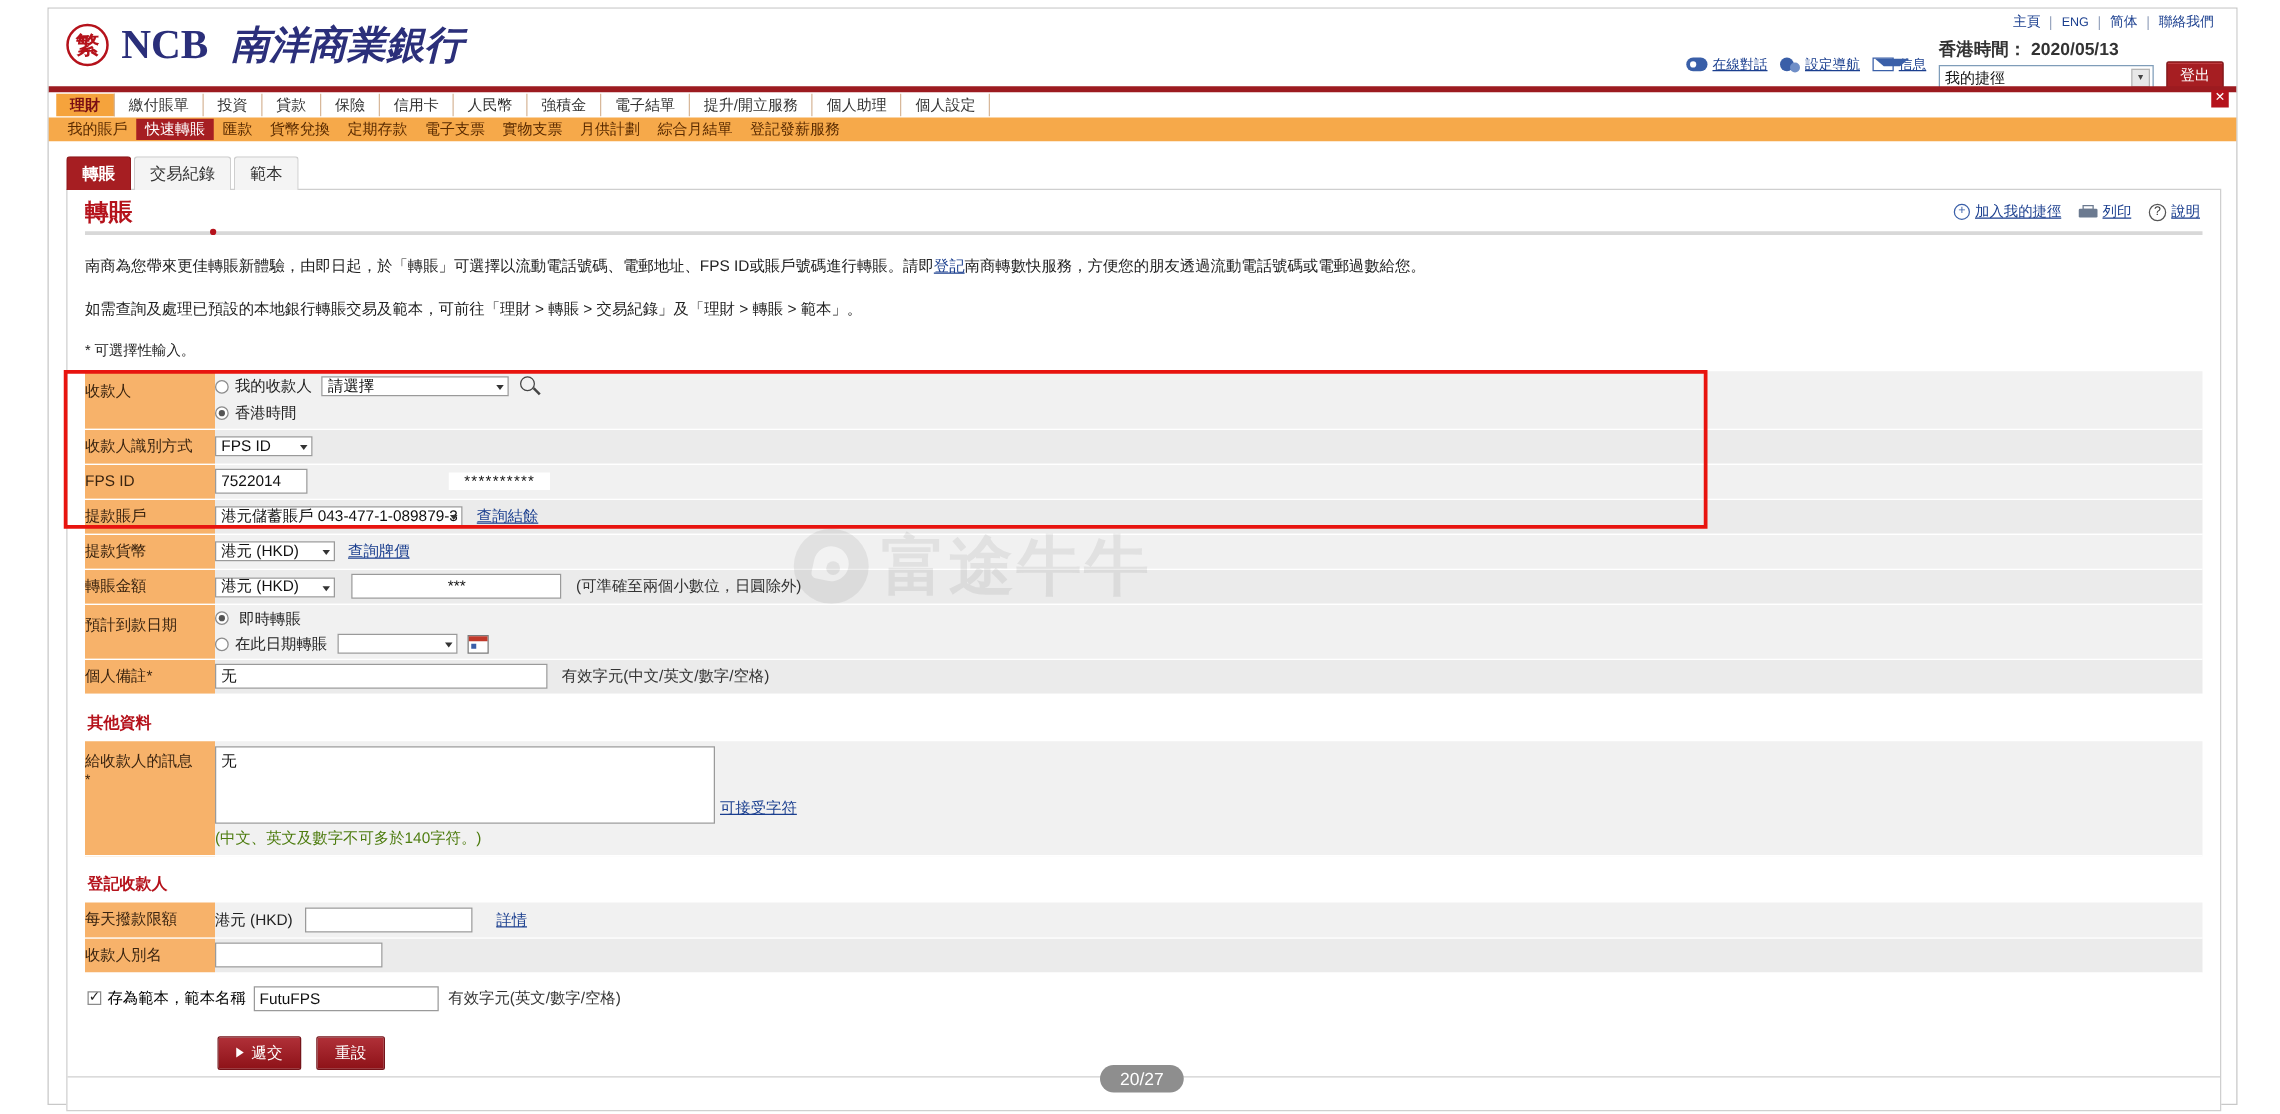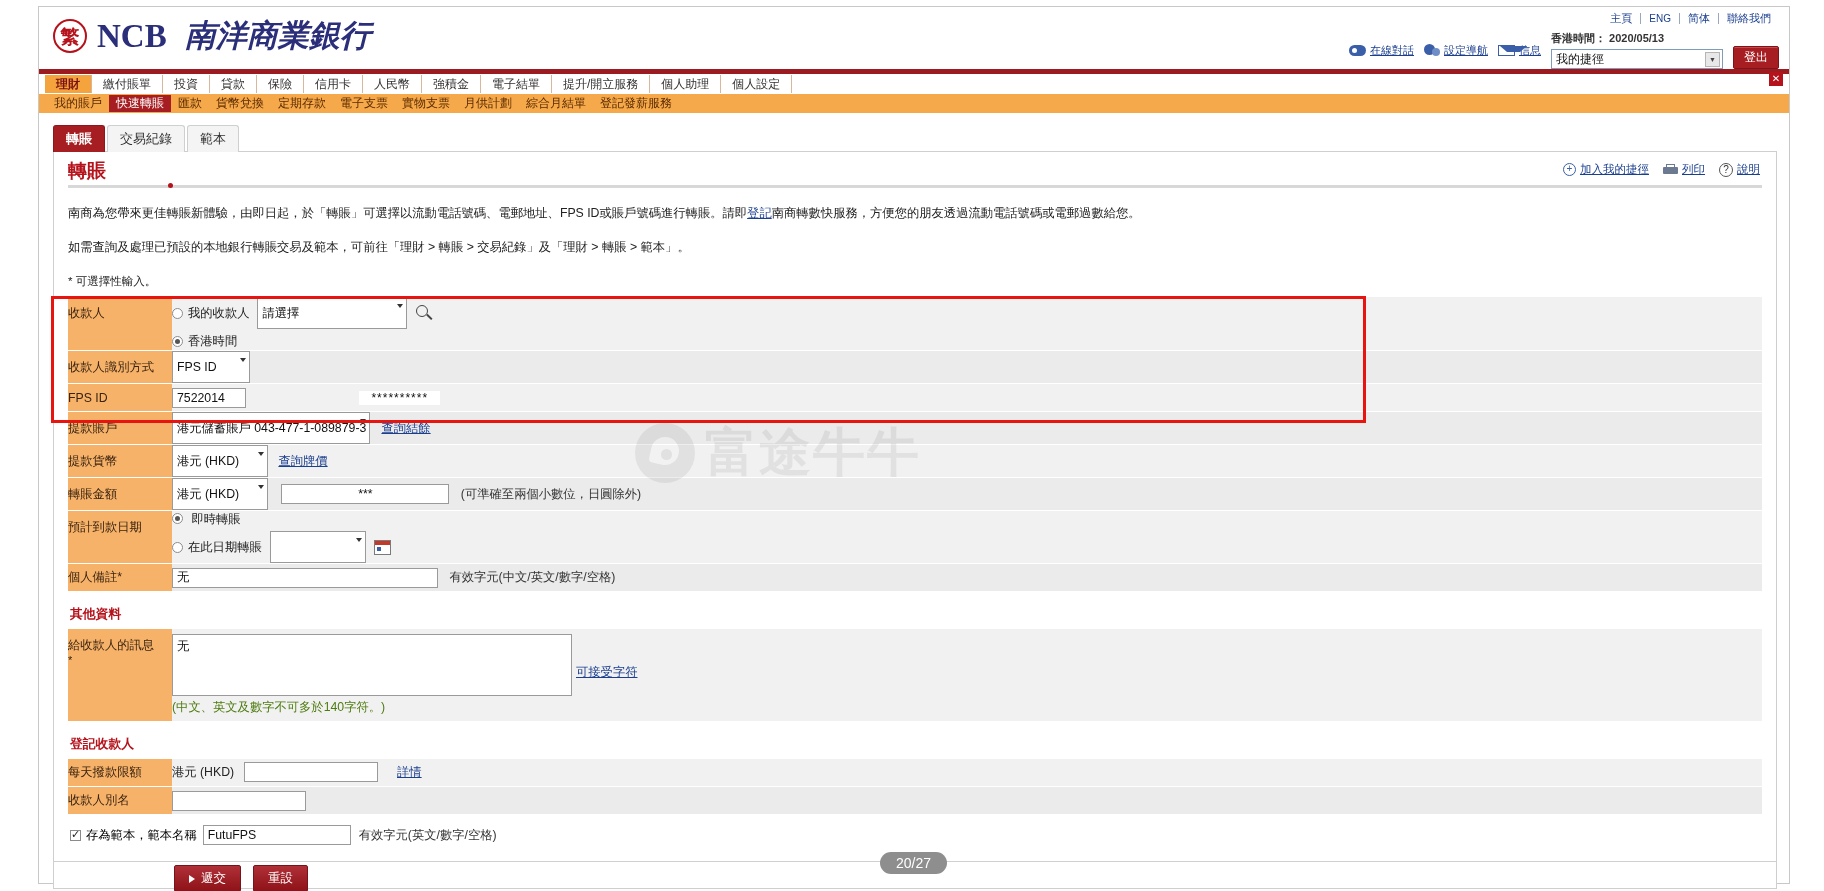--- a/index.html
+++ b/index.html
@@ -45,21 +45,21 @@
   .ico { display:inline-block; }
   .ico-chat { width:17px; height:11px; background:#3a5fa8; border-radius:6px; position:relative; }
   .ico-chat:after { content:""; position:absolute; left:3px; top:3px; width:5px; height:5px; background:#fff; border-radius:50%; }
   .ico-gear { width:16px; height:12px; position:relative; }
   .ico-gear .g1 { position:absolute; left:0; top:0; width:11px; height:11px; border-radius:50%; background:#3a5fa8; }
   .ico-gear .g2 { position:absolute; left:8px; top:4px; width:8px; height:8px; border-radius:50%; background:#6f8ec7; }
   .ico-mail { width:17px; height:11px; border:1px solid #3a5fa8; background:#fff; position:relative; }
   .ico-mail:after { content:""; position:absolute; left:1px; top:0px; width:13px; height:7px; border-left:7px solid transparent; border-right:7px solid transparent; border-top:6px solid #3a5fa8; }
 
   .time-block { text-align:left; }
-  .hk-time { font-size:11px; color:#333; font-weight:bold; white-space:nowrap; }
+  .hk-time { font-size:14px; color:#333; font-weight:bold; white-space:nowrap; }
   .shortcut-row { margin-top:3px; display:flex; align-items:center; gap:6px; }
   .shortcut-sel {
     width:172px; height:20px; border:1px solid #7f9db9; background:#fff;
     font-size:12px; color:#111; padding:1px 18px 1px 4px; position:relative;
     display:flex; align-items:center;
   }
   .shortcut-sel .arrow {
     position:absolute; right:2px; top:2px; width:15px; height:15px;
     background:#e8e8e8; border:1px solid #b5b5b5; display:flex; align-items:center; justify-content:center;
     font-size:7px; color:#444;
@@ -144,21 +144,21 @@
     border-bottom:1px solid #ffffff; height:28px;
   }
   .row-alt .val { background:#ebebeb; }
 
   input[type=text] {
     border:1px solid #9a9a9a; background:#fff; font-size:12.3px; padding:2px 4px;
     font-family:"Liberation Sans", sans-serif; color:#111; height:20px;
   }
   .sel {
     display:inline-flex; align-items:center; border:1px solid #9a9a9a; background:#fff;
-    font-size:12.3px; height:32px; padding:0 17px 0 4px; position:relative; color:#111; white-space:nowrap;
+    font-size:12.3px; height:16px; padding:0 17px 0 4px; position:relative; color:#111; white-space:nowrap;
   }
   .sel .ar { position:absolute; right:3px; top:6px; width:0; height:0;
     border-left:3.5px solid transparent; border-right:3.5px solid transparent; border-top:4px solid #333; }
   .radio {
     width:11px; height:11px; border-radius:50%; border:1px solid #8b8b8b; background:#fff;
     display:inline-block; position:relative; vertical-align:-1px; margin-right:5px;
   }
   .radio.on:after { content:""; position:absolute; left:2px; top:2px; width:5px; height:5px; border-radius:50%; background:#555; }
   .cbox { width:11px; height:11px; border:1px solid #8b8b8b; background:#fff; display:inline-block; position:relative; vertical-align:-1px; margin-right:5px; }
   .cbox.on:after { content:"\2713"; position:absolute; left:0px; top:-3px; font-size:11px; color:#222; }
@@ -444,21 +444,21 @@
       <table class="ftable">
         <tbody>
             <tr>
           <td class="lbl tall" style="height:92px;">
             <div>給收款人的訊息</div>
             <div style="font-size:11px;">*</div>
           </td>
           <td class="val" style="background:#f1f1f1;">
             <div style="display:flex;align-items:flex-end;">
               <textarea rows="5" style="width: 400px; height: 62px;">无</textarea>
-              <a href="#" class="lnk" style="margin-left:4px;margin-bottom:15px;">可接受字符</a>
+              <a href="#" class="lnk" style="margin-left:4px;margin-bottom:4px;">可接受字符</a>
             </div>
             <div class="ta-note">(中文、英文及數字不可多於140字符。)</div>
           </td>
         </tr>
       </tbody>
         </table>
 
       <div class="section-hd">登記收款人</div>
       <table class="ftable">
         <tbody>

